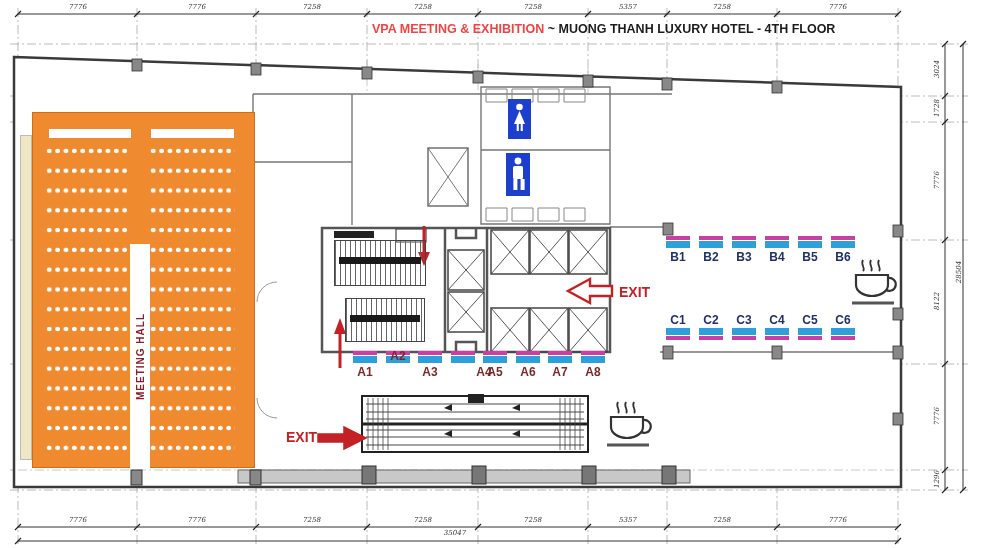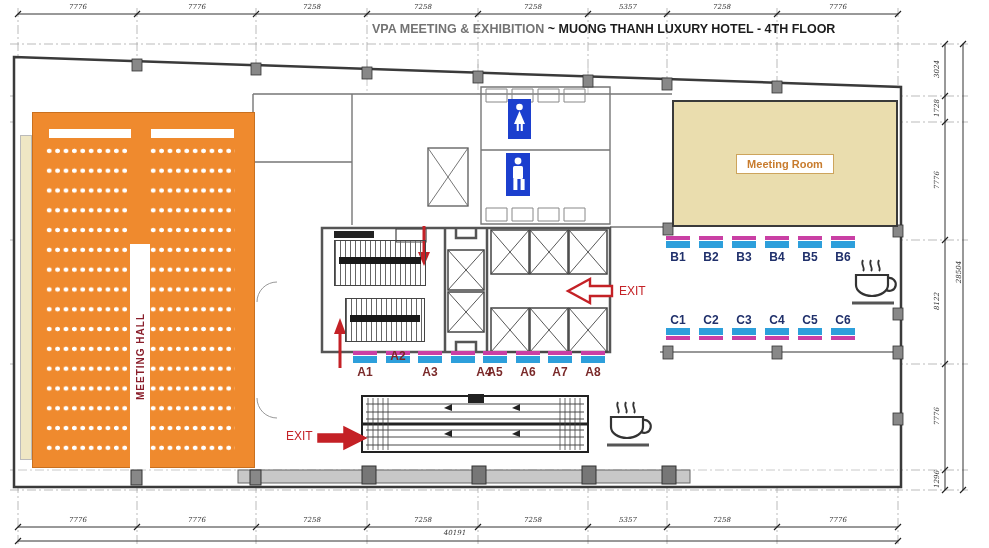--- a/index.html
+++ b/index.html
@@ -7,21 +7,21 @@
          font-family:"Liberation Sans",sans-serif;overflow:hidden}
   svg.plan{position:absolute;left:0;top:0;z-index:1}
   
   .dim{position:absolute;width:44px;text-align:center;z-index:4;
        font:italic 7px "DejaVu Serif",serif;color:#333;letter-spacing:0}
   .dimv{position:absolute;width:44px;text-align:center;z-index:4;
         font:italic 7px "DejaVu Serif",serif;color:#333;transform:rotate(-90deg)}
   
   .title{position:absolute;left:372px;top:22px;white-space:nowrap;z-index:4;
          font-weight:bold;font-size:12.5px;color:#1c1c1c}
-  .title .blue{color:#737373}
+  .title .blue{color:#ef4444}
   
   .hall{position:absolute;left:32px;top:112px;width:223px;height:356px;z-index:2;
         background:#EF8A2E;border:1px solid #c9701f;box-sizing:border-box}
   .stagebar{position:absolute;height:9px;background:#fff}
   .seats{position:absolute;
          background-image:radial-gradient(circle,#fff 2.1px,rgba(255,255,255,0) 2.6px);
          background-size:8.4px 19.8px}
   .aisle{position:absolute;left:97px;top:131px;width:20px;height:224px;background:#fff;
          display:flex;align-items:center;justify-content:center}
   .aisle span{writing-mode:vertical-rl;transform:rotate(180deg);font-weight:bold;
@@ -36,21 +36,21 @@
               font-weight:bold;font-size:11px;padding:3px 10px}
   
   .booth{position:absolute;width:24px;z-index:3}
   .booth .stripe{height:3.5px;background:#C93FA4}
   .booth .bar{height:7px;background:#2D9FDB}
   .booth .gap{height:1px}
   .blabel{position:absolute;width:24px;text-align:center;font-weight:bold;
           font-size:12px;color:#20306B;z-index:3}
   .blabel.a{color:#7A2929}
   
-  .exit{position:absolute;font-weight:normal;font-size:12px;color:#C42126;z-index:4}
+  .exit{position:absolute;font-weight:bold;font-size:14px;color:#C42126;z-index:4}
   
   .stair{position:absolute;border:1px solid #444;z-index:3;box-sizing:border-box;
          background:repeating-linear-gradient(90deg,#666 0 1px,rgba(0,0,0,0) 1px 5px)}
   .stairbar{position:absolute;left:4px;right:4px;height:7px;background:#1a1a1a}
 </style>
 </head>
 <body>
 
 <div class="stage">
 
@@ -203,23 +203,20 @@
   <div class="hall">
     <div class="stagebar" style="left:16px;top:16px;width:82px"></div>
     <div class="stagebar" style="left:118px;top:16px;width:83px"></div>
     <div class="seats" style="left:12px;top:28px;width:84px;height:318px"></div>
     <div class="seats" style="left:116px;top:28px;width:86px;height:318px"></div>
     <div class="aisle">
       <span>MEETING HALL</span>
     </div>
   </div>
 
-  <div class="mroom">
-    <div class="lbl">Meeting Room</div>
-  </div>
 
   <div class="stair" style="left:334px;top:240px;width:92px;height:46px">
     <div class="stairbar" style="top:16px"></div>
   </div>
   <div class="stair" style="left:345px;top:298px;width:80px;height:44px">
     <div class="stairbar" style="top:16px"></div>
   </div>
 
   <div class="booth" style="left:353px;top:351px">
       <div class="stripe"></div>
@@ -357,21 +354,21 @@
   <span class="dim" style="left:816px;top:3px">7776</span>
 
   <span class="dim" style="left:56px;top:516px">7776</span>
   <span class="dim" style="left:175px;top:516px">7776</span>
   <span class="dim" style="left:290px;top:516px">7258</span>
   <span class="dim" style="left:401px;top:516px">7258</span>
   <span class="dim" style="left:511px;top:516px">7258</span>
   <span class="dim" style="left:606px;top:516px">5357</span>
   <span class="dim" style="left:700px;top:516px">7258</span>
   <span class="dim" style="left:816px;top:516px">7776</span>
-  <span class="dim" style="left:433px;top:529px">40191</span>
+  <span class="dim" style="left:433px;top:529px">35047</span>
 
   <span class="dimv" style="left:915px;top:65px">3024</span>
   <span class="dimv" style="left:915px;top:104px">1728</span>
   <span class="dimv" style="left:915px;top:176px">7776</span>
   <span class="dimv" style="left:915px;top:297px">8122</span>
   <span class="dimv" style="left:915px;top:412px">7776</span>
   <span class="dimv" style="left:915px;top:475px">1296</span>
   <span class="dimv" style="left:937px;top:268px">28504</span>
 
 </div>

